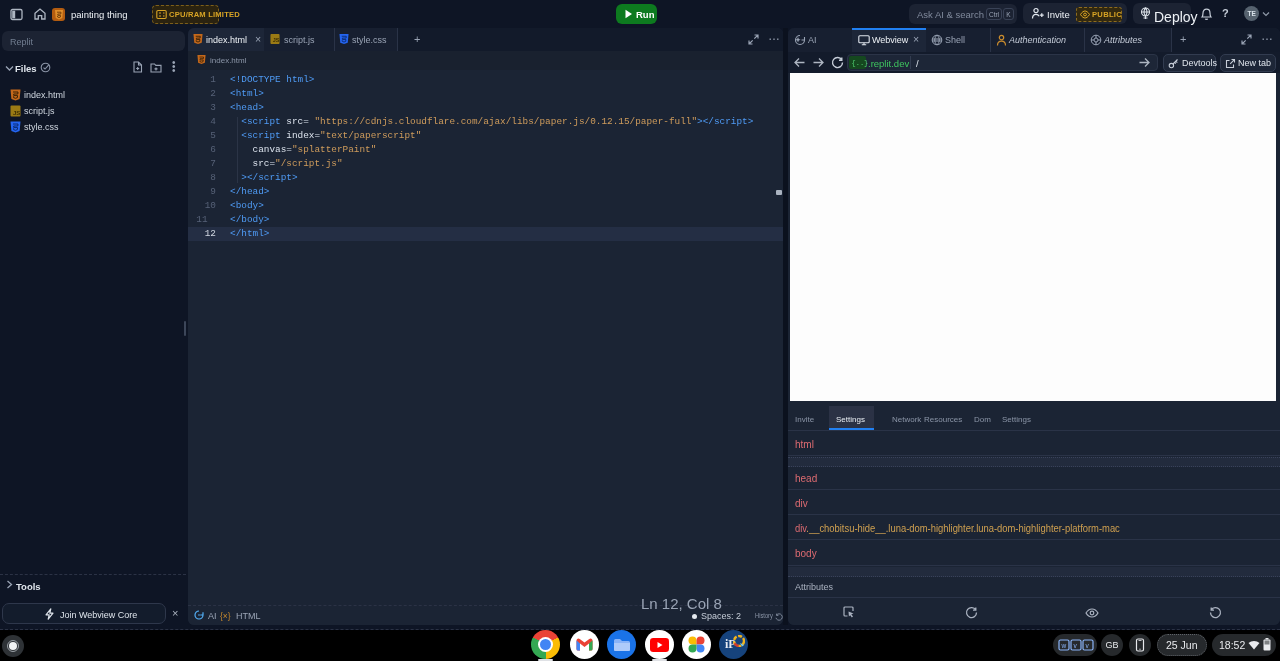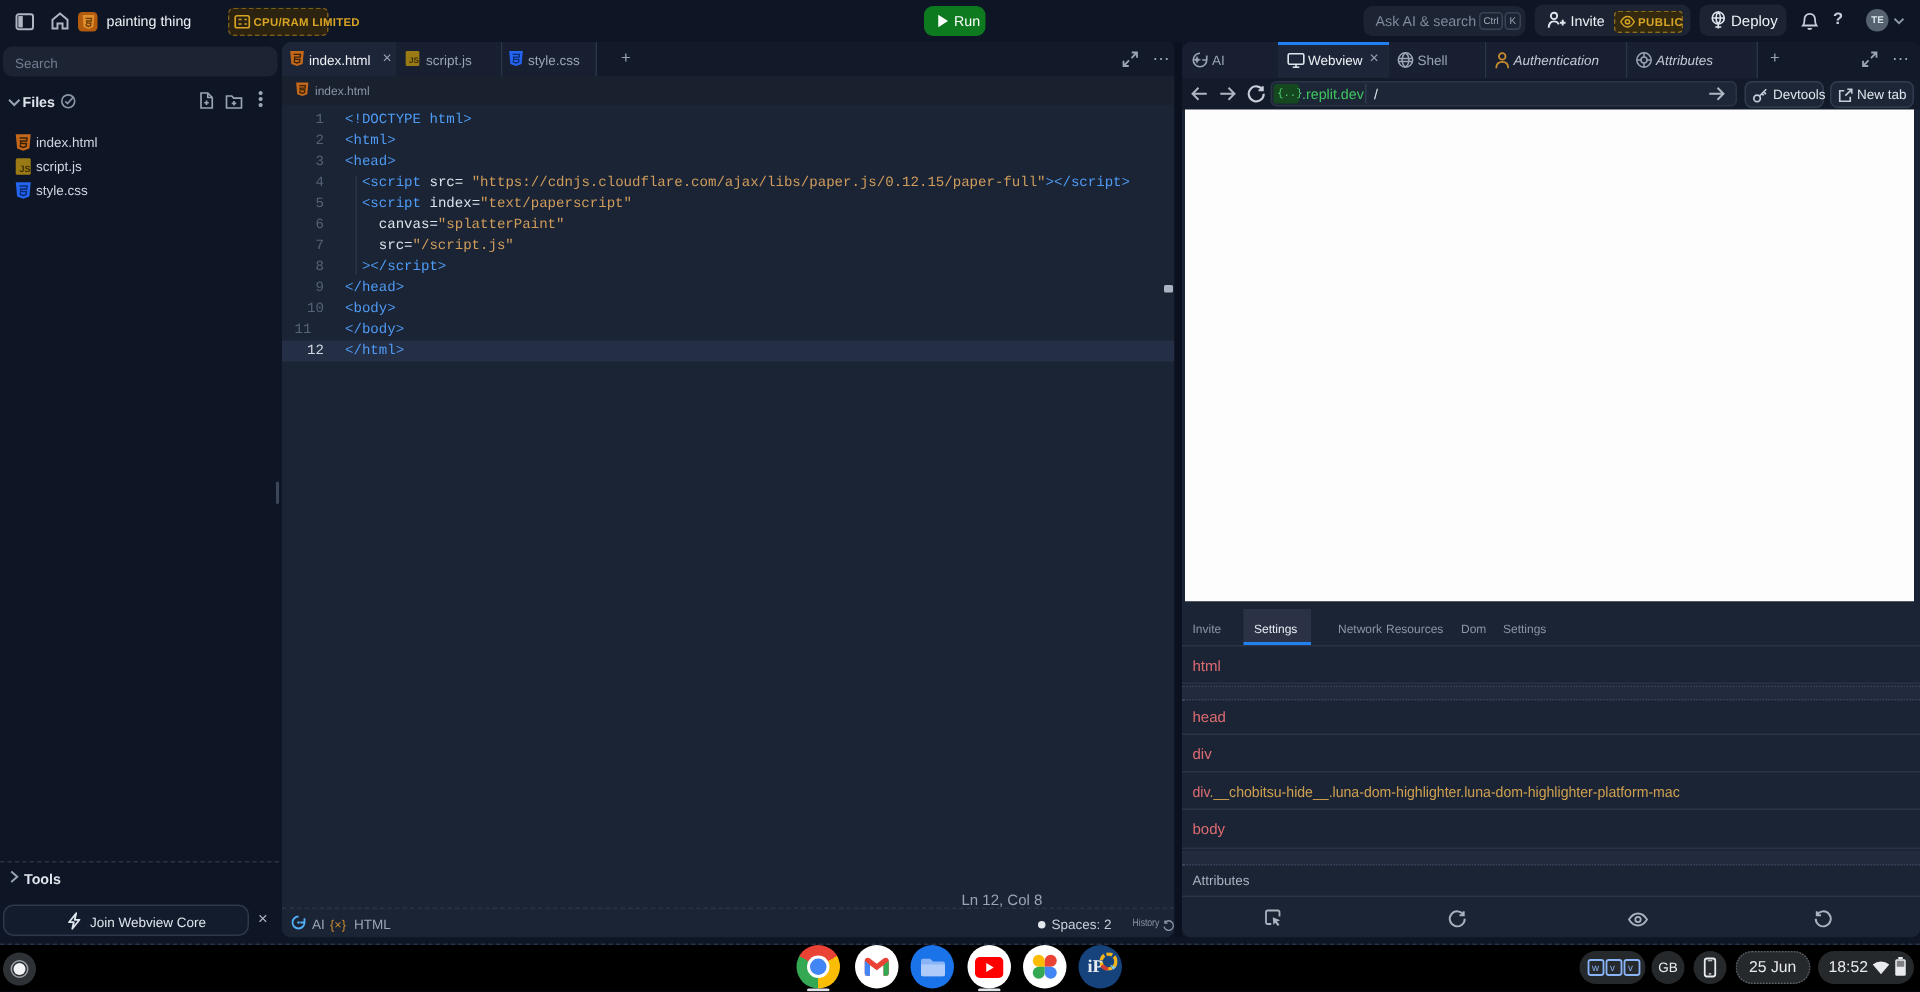--- a/index.html
+++ b/index.html
@@ -37,21 +37,21 @@
   <svg class="abs" style="left:156px;top:9px" width="11" height="11" viewBox="0 0 11 11" fill="none" stroke="#d8a425" stroke-width="1.1">
         <rect x="0.8" y="1.5" width="9.4" height="8" rx="1.2"></rect>
         <path d="M3 4 H5 M3 7 H5 M7 4 H8.5 M7 7 H8.5"></path>
       </svg>
   <div class="abs txt" style="left:169px;top:10px;font-size:7.6px;font-weight:bold;color:#d8a425;letter-spacing:0.2px">CPU/RAM LIMITED</div>
 
   <div class="abs" style="left:616px;top:4px;width:41px;height:20px;background:#0d7a1f;border-radius:6px"></div>
   <svg class="abs" style="left:624px;top:9px" width="9" height="10" viewBox="0 0 9 10">
         <path d="M1.5 0.8 L8 5 L1.5 9.2 Z" fill="#fff"></path>
       </svg>
-  <div class="abs txt" style="left:636px;top:9px;font-size:9.5px;font-weight:normal;color:#fff">Run</div>
+  <div class="abs txt" style="left:636px;top:9px;font-size:9.5px;font-weight:bold;color:#fff">Run</div>
 
   <div class="abs" style="left:909px;top:4px;width:108px;height:20px;background:#1c2333;border-radius:6px"></div>
   <div class="abs txt" style="left:917px;top:9px;font-size:9.5px;color:#808a9c">Ask AI &amp; search</div>
   <div class="abs txt" style="left:986px;top:8px;width:16px;height:12px;border:1px solid #3a4357;border-radius:3px;font-size:6.5px;color:#9aa4b5;text-align:center;line-height:11px">Ctrl</div>
   <div class="abs txt" style="left:1003px;top:8px;width:11px;height:12px;border:1px solid #3a4357;border-radius:3px;font-size:6.5px;color:#9aa4b5;text-align:center;line-height:11px;background:#1c2333">K</div>
 
   <div class="abs" style="left:1023px;top:3px;width:104px;height:21px;background:#1c2333;border-radius:6px"></div>
   <svg class="abs" style="left:1031px;top:7px" width="14" height="13" viewBox="0 0 14 13" fill="none" stroke="#dfe5ec" stroke-width="1.2">
         <circle cx="5" cy="3.6" r="2.1"></circle>
         <path d="M1.5 11.5 C1.5 8.8 3 7.3 5 7.3 C6.4 7.3 7.6 8 8.2 9.2"></path>
@@ -63,38 +63,38 @@
         <path d="M0.5 4.5 C2 1.8 4 1 5 1 C6 1 8 1.8 9.5 4.5 C8 7.2 6 8 5 8 C4 8 2 7.2 0.5 4.5 Z"></path>
         <circle cx="5" cy="4.5" r="1.4"></circle>
       </svg>
   <div class="abs txt" style="left:1092px;top:9.5px;font-size:7.6px;font-weight:bold;color:#d8a425;letter-spacing:0.3px">PUBLIC</div>
 
   <div class="abs" style="left:1133px;top:3px;width:58px;height:21px;background:#1c2333;border-radius:6px"></div>
   <svg class="abs" style="left:1139px;top:7px" width="13" height="13" viewBox="0 0 13 13" fill="none" stroke="#dfe5ec" stroke-width="1.1">
         <circle cx="6.5" cy="5" r="4"></circle>
         <path d="M2.6 5 H10.4 M6.5 1 C4.5 3 4.5 7 6.5 9 C8.5 7 8.5 3 6.5 1 Z M6.5 9 V12 M4.5 11 H8.5"></path>
       </svg>
-  <div class="abs txt" style="left:1154px;top:9px;font-size:10px;color:#eef2f6">Deploy</div>
+  <div class="abs txt" style="left:1154px;top:9px;font-size:14px;color:#eef2f6">Deploy</div>
 
   <svg class="abs" style="left:1200px;top:7px" width="13" height="14" viewBox="0 0 13 14" fill="none" stroke="#c6cdd8" stroke-width="1.2">
         <path d="M2 10 C2.8 9 3 7.8 3 6 C3 3.8 4.4 2.2 6.5 2.2 C8.6 2.2 10 3.8 10 6 C10 7.8 10.2 9 11 10 Z"></path>
         <path d="M5.3 11.8 C5.6 12.5 7.4 12.5 7.7 11.8"></path>
       </svg>
   <div class="abs txt" style="left:1222px;top:7px;font-size:11px;font-weight:bold;color:#c6cdd8">?</div>
   <div class="abs" style="left:1244px;top:6px;width:15px;height:15px;border-radius:50%;background:#56626f"></div>
   <div class="abs txt" style="left:1247.5px;top:10px;font-size:6.5px;font-weight:bold;color:#d9e2ea">TE</div>
   <svg class="abs" style="left:1262px;top:11px" width="8" height="6" viewBox="0 0 8 6" fill="none" stroke="#8f99a8" stroke-width="1.2">
         <path d="M1 1.5 L4 4.5 L7 1.5"></path>
       </svg>
 </div>
 
 <div class="abs" style="left:0;top:28px;width:186px;height:597px;background:#0e1525">
 
   <div class="abs" style="left:2px;top:3px;width:183px;height:20px;background:#1c2333;border-radius:6px"></div>
-  <div class="abs txt" style="left:10px;top:9px;font-size:9px;color:#717d90">Search</div>
+  <div class="abs txt" style="left:10px;top:9px;font-size:9px;color:#717d90">Replit</div>
 
   <svg class="abs" style="left:5px;top:37px" width="9" height="7" viewBox="0 0 9 7" fill="none" stroke="#9aa4b5" stroke-width="1.3">
         <path d="M1 1.5 L4.5 5 L8 1.5"></path>
       </svg>
   <div class="abs txt" style="left:15px;top:35px;font-size:9.5px;font-weight:bold;color:#dfe5ec">Files</div>
   <svg class="abs" style="left:40px;top:34px" width="11" height="11" viewBox="0 0 11 11" fill="none" stroke="#8b95a7" stroke-width="1.1">
         <circle cx="5.5" cy="5.5" r="4.3"></circle>
         <path d="M3.5 5.6 L5 7 L9 2.6"></path>
       </svg>
   <svg class="abs" style="left:132px;top:33px" width="11" height="12" viewBox="0 0 11 12" fill="none" stroke="#9aa4b5" stroke-width="1.1">
@@ -225,21 +225,21 @@
 </div>
 
   <div class="abs" style="left:0;top:577px;width:595px;height:20px;background:#1b2434;border-top:1px dashed #2b3245"></div>
   <svg class="abs" style="left:6px;top:582px" width="10" height="10" viewBox="0 0 10 10" fill="none" stroke="#53b0f8" stroke-width="1.2">
         <path d="M5 1 A4 4 0 1 0 9 5 M9 5 V2.2 M9 5 H6.2"></path>
         <circle cx="5" cy="5" r="0.8" fill="#53b0f8" stroke="none"></circle>
       </svg>
   <div class="abs txt" style="left:20px;top:583px;font-size:9px;color:#9aa4b5">AI</div>
   <div class="abs txt" style="left:32px;top:583px;font-size:8.5px;color:#c98b2d">{×}</div>
   <div class="abs txt" style="left:48px;top:583px;font-size:9px;color:#9aa4b5">HTML</div>
-  <div class="abs txt" style="left:453px;top:567px;font-size:10px;color:#9aa4b5">Ln 12, Col 8</div>
+  <div class="abs txt" style="left:453px;top:567px;font-size:15px;color:#9aa4b5">Ln 12, Col 8</div>
   <div class="abs" style="left:504px;top:586px;width:5px;height:5px;border-radius:50%;background:#e3e8ee"></div>
   <div class="abs txt" style="left:513px;top:583px;font-size:9px;color:#c6cdd8">Spaces: 2</div>
   <div class="abs txt" style="left:567px;top:584px;font-size:7px;color:#8b95a7;transform:scaleX(0.82);transform-origin:0 50%">History</div>
   <svg class="abs" style="left:587px;top:585px" width="8" height="8" viewBox="0 0 10 10" fill="none" stroke="#8b95a7" stroke-width="1.1">
         <path d="M2 2.5 A4 4 0 1 1 1.2 6 M2 0.8 V3 H4.2"></path>
       </svg>
 </div>
 
 <div class="abs" style="left:788px;top:28px;width:492px;height:597px;background:#1b2434;border-radius:6px;overflow:hidden">
 

